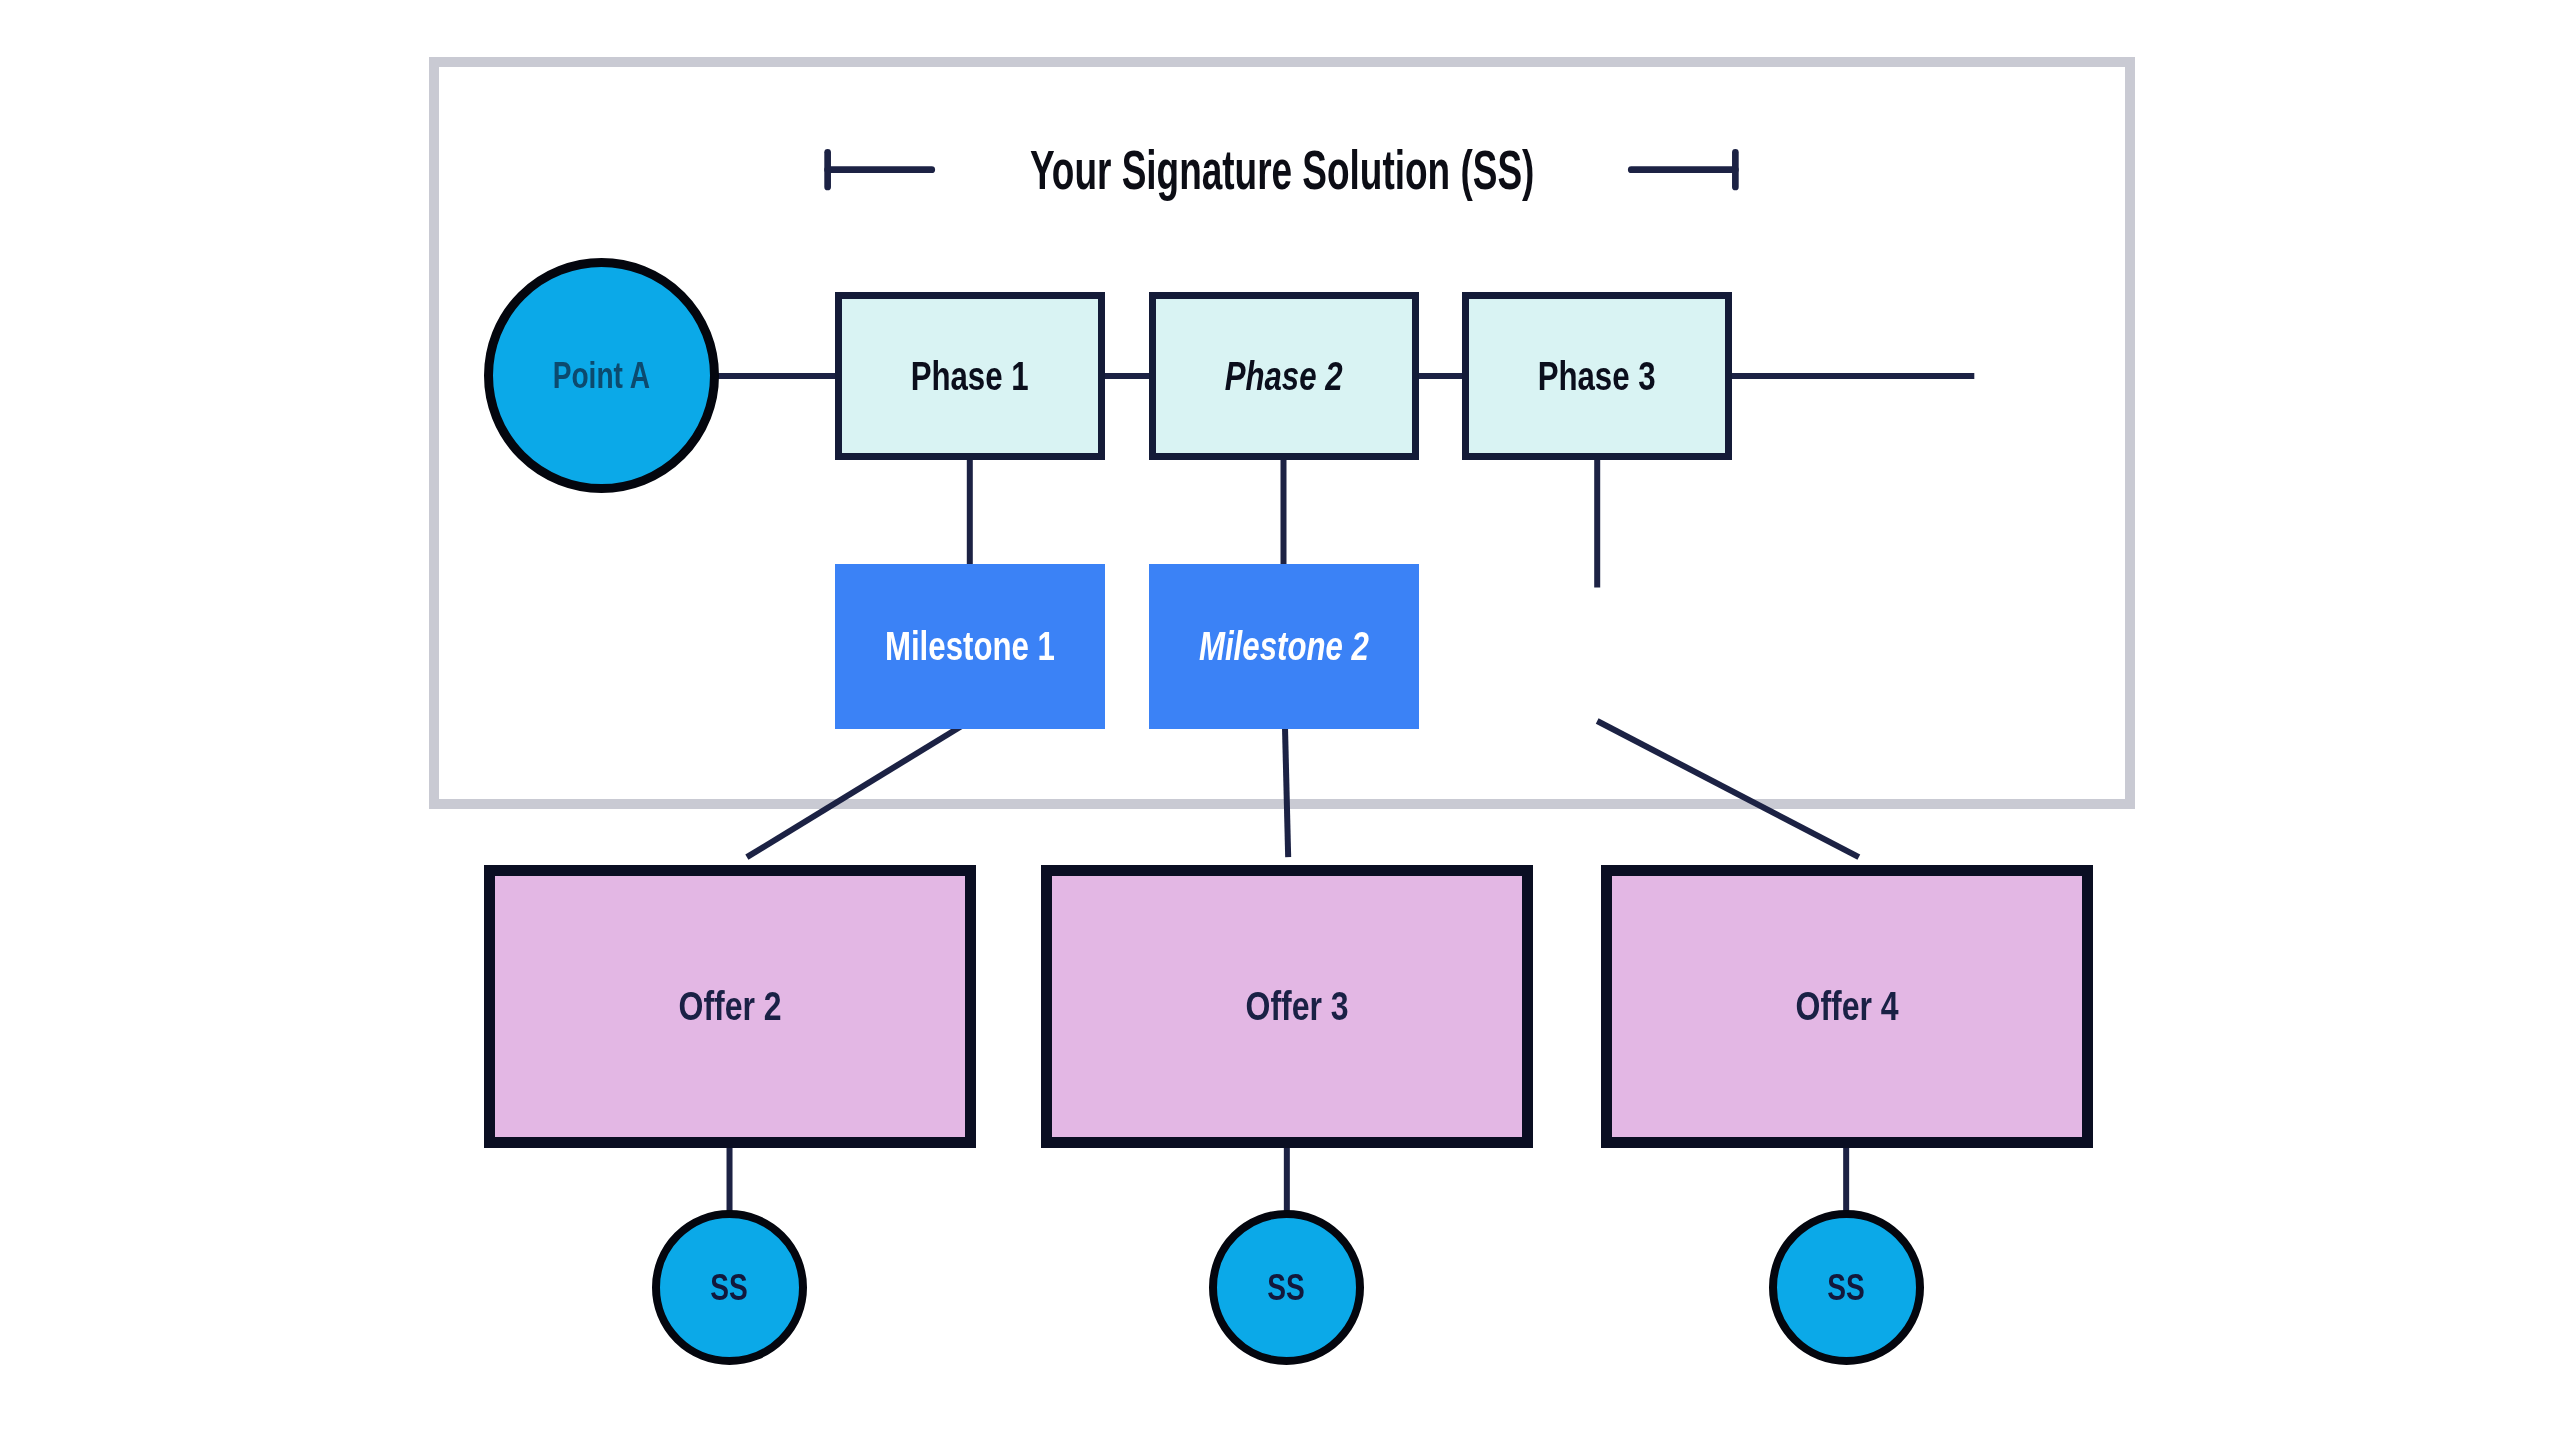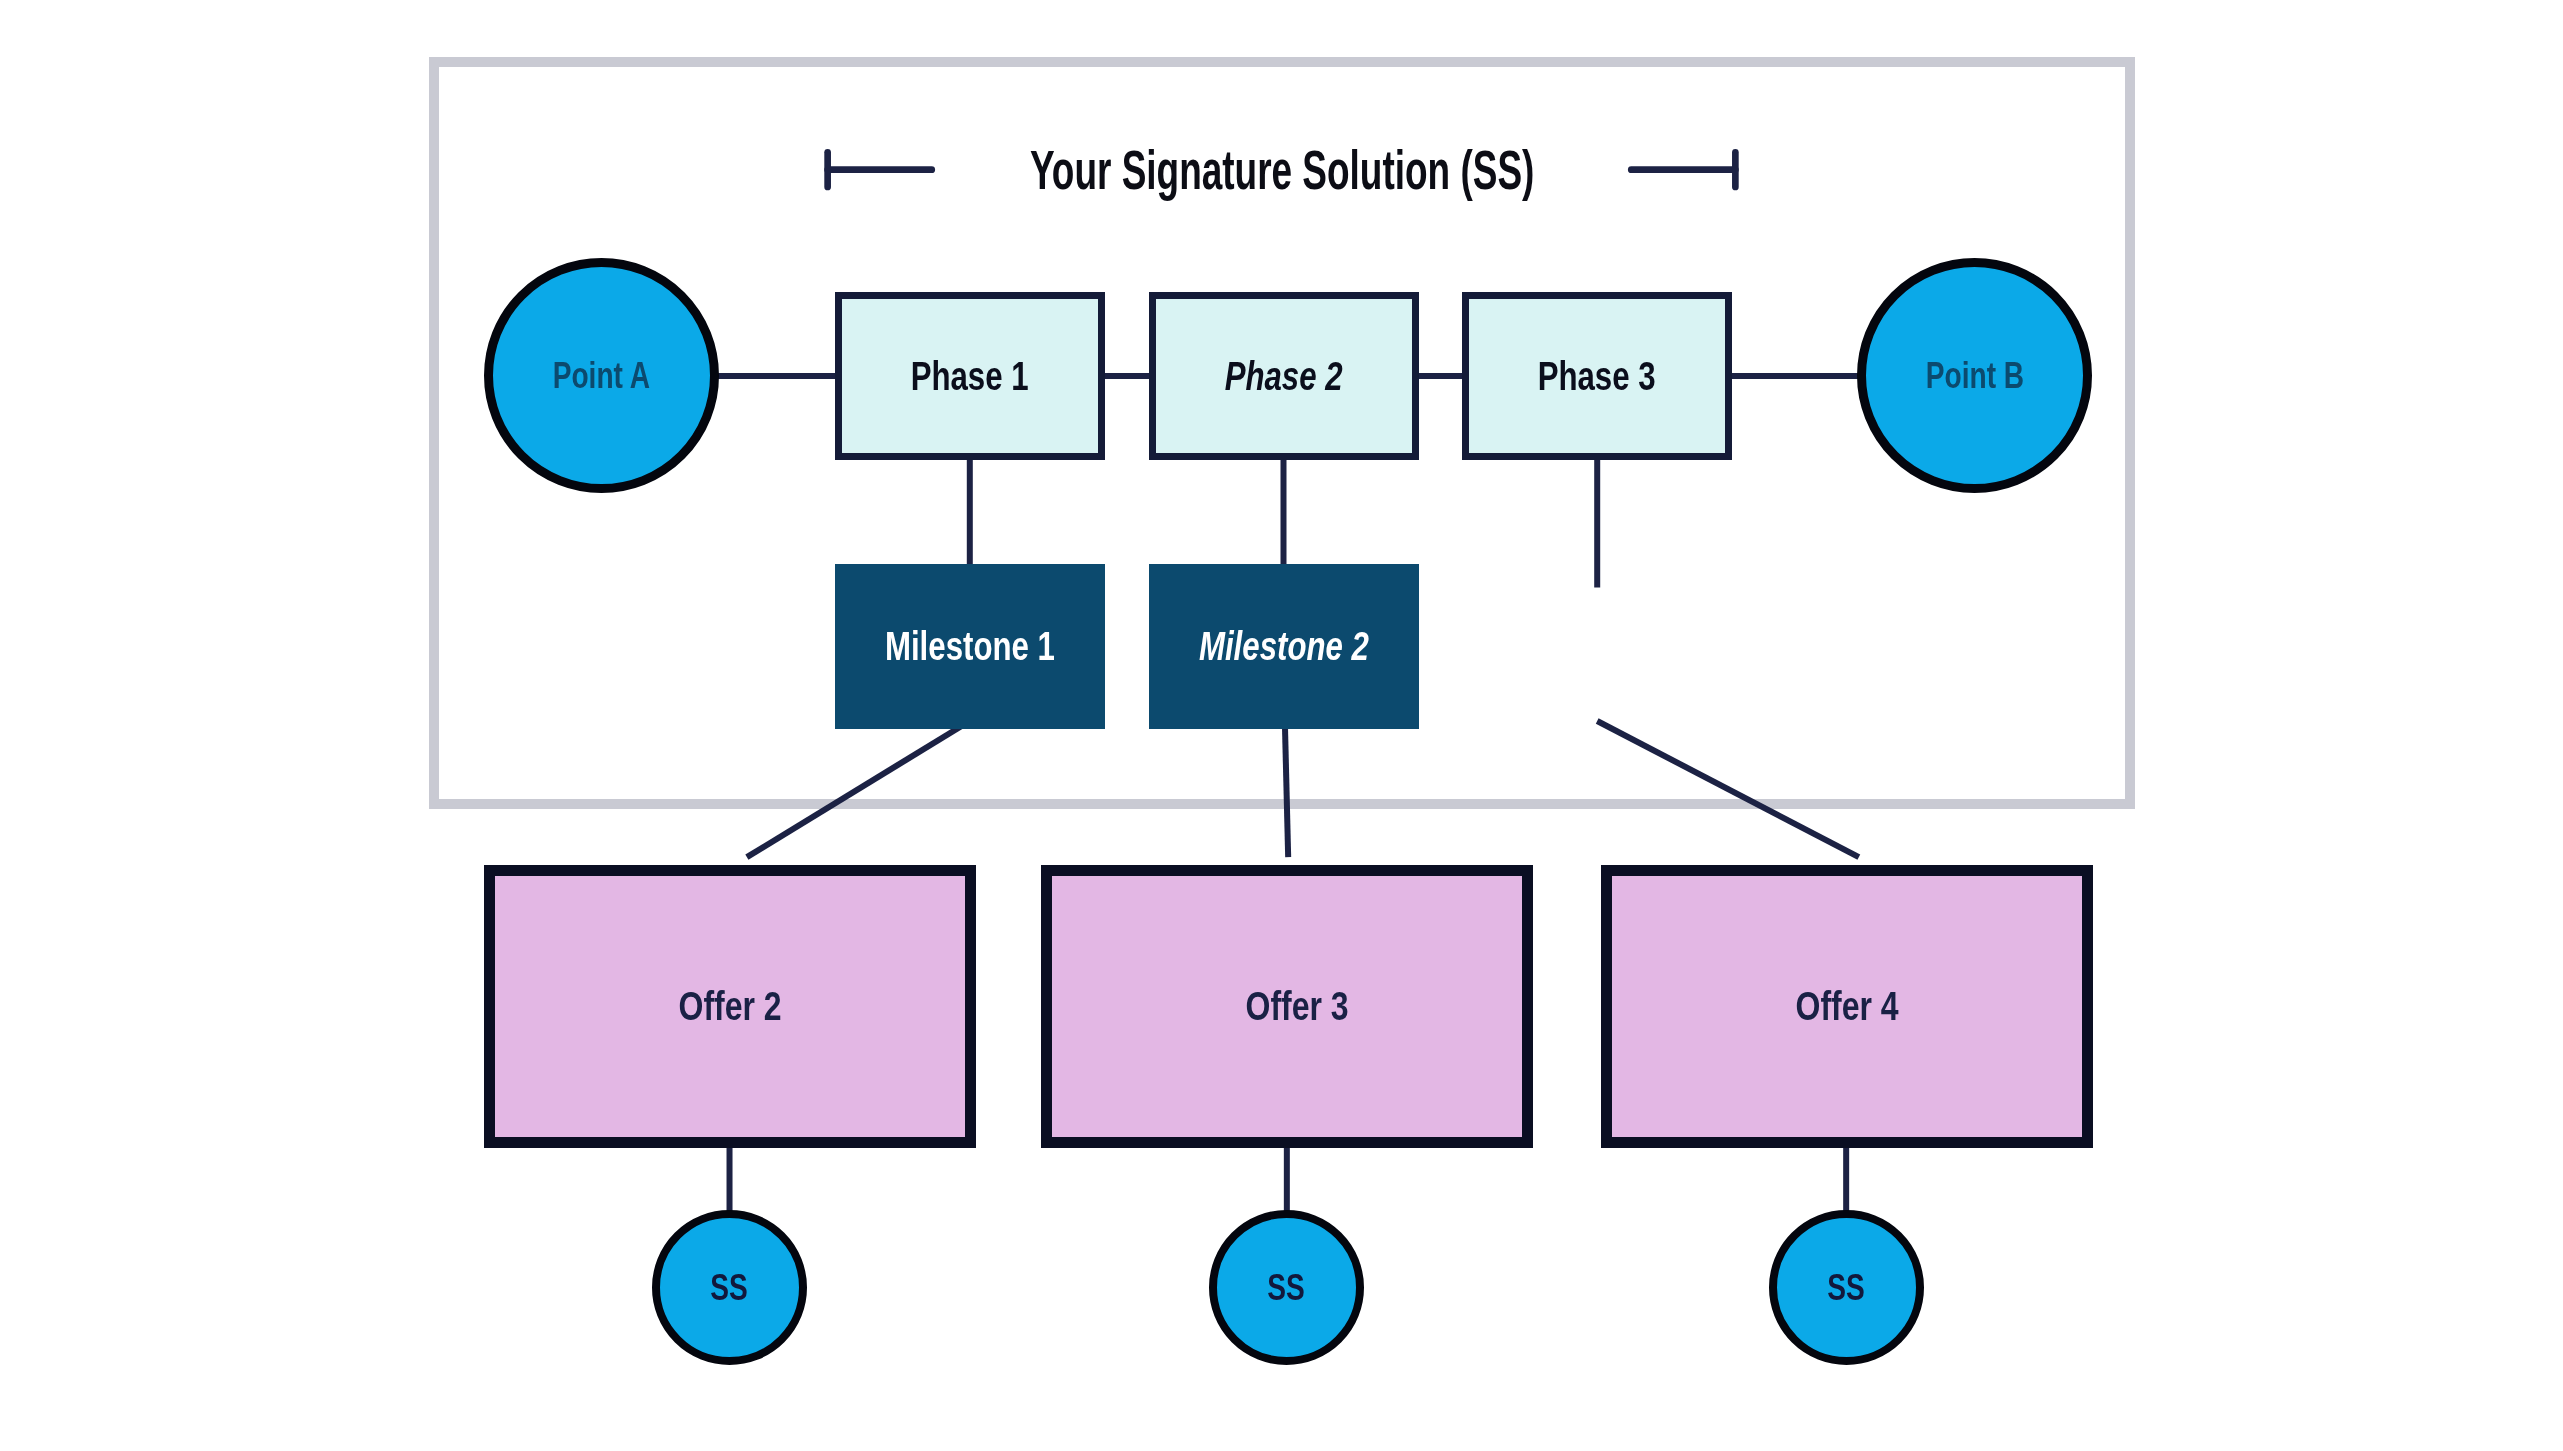--- a/index.html
+++ b/index.html
@@ -62,21 +62,21 @@
     top: 292px;
     width: 270px; height: 168px;
     background: #d9f3f3;
     border: 7.3px solid #141b38;
     font-size: 40px;
     color: #0b0e1c;
   }
   .milestone {
     top: 564px;
     width: 270px; height: 165px;
-    background: #0c4a6e;
+    background: #3b82f6;
     font-size: 40px;
     color: #ffffff;
   }
   .col-1 { left: 835px; }
   .col-2 { left: 1149px; font-style: italic; }
   .col-3 { left: 1462px; }
   .offer {
     top: 849px;
     width: 492px; height: 283px;
     background: #e3b7e4;
@@ -130,23 +130,20 @@
     <line x1="2766" y1="1690" x2="2766" y2="1880" stroke="#1c2244" stroke-width="9"></line>
   </svg>
 
   <div class="diagram-title">
     <span class="condensed">Your Signature Solution (SS)</span>
   </div>
 
   <div class="shape endpoint endpoint-a">
     <span class="condensed">Point A</span>
   </div>
-  <div class="shape endpoint endpoint-b">
-    <span class="condensed">Point B</span>
-  </div>
 
   <div class="shape phase col-1">
     <span class="condensed">Phase 1</span>
   </div>
   <div class="shape phase col-2">
     <span class="condensed">Phase 2</span>
   </div>
   <div class="shape phase col-3">
     <span class="condensed">Phase 3</span>
   </div>

